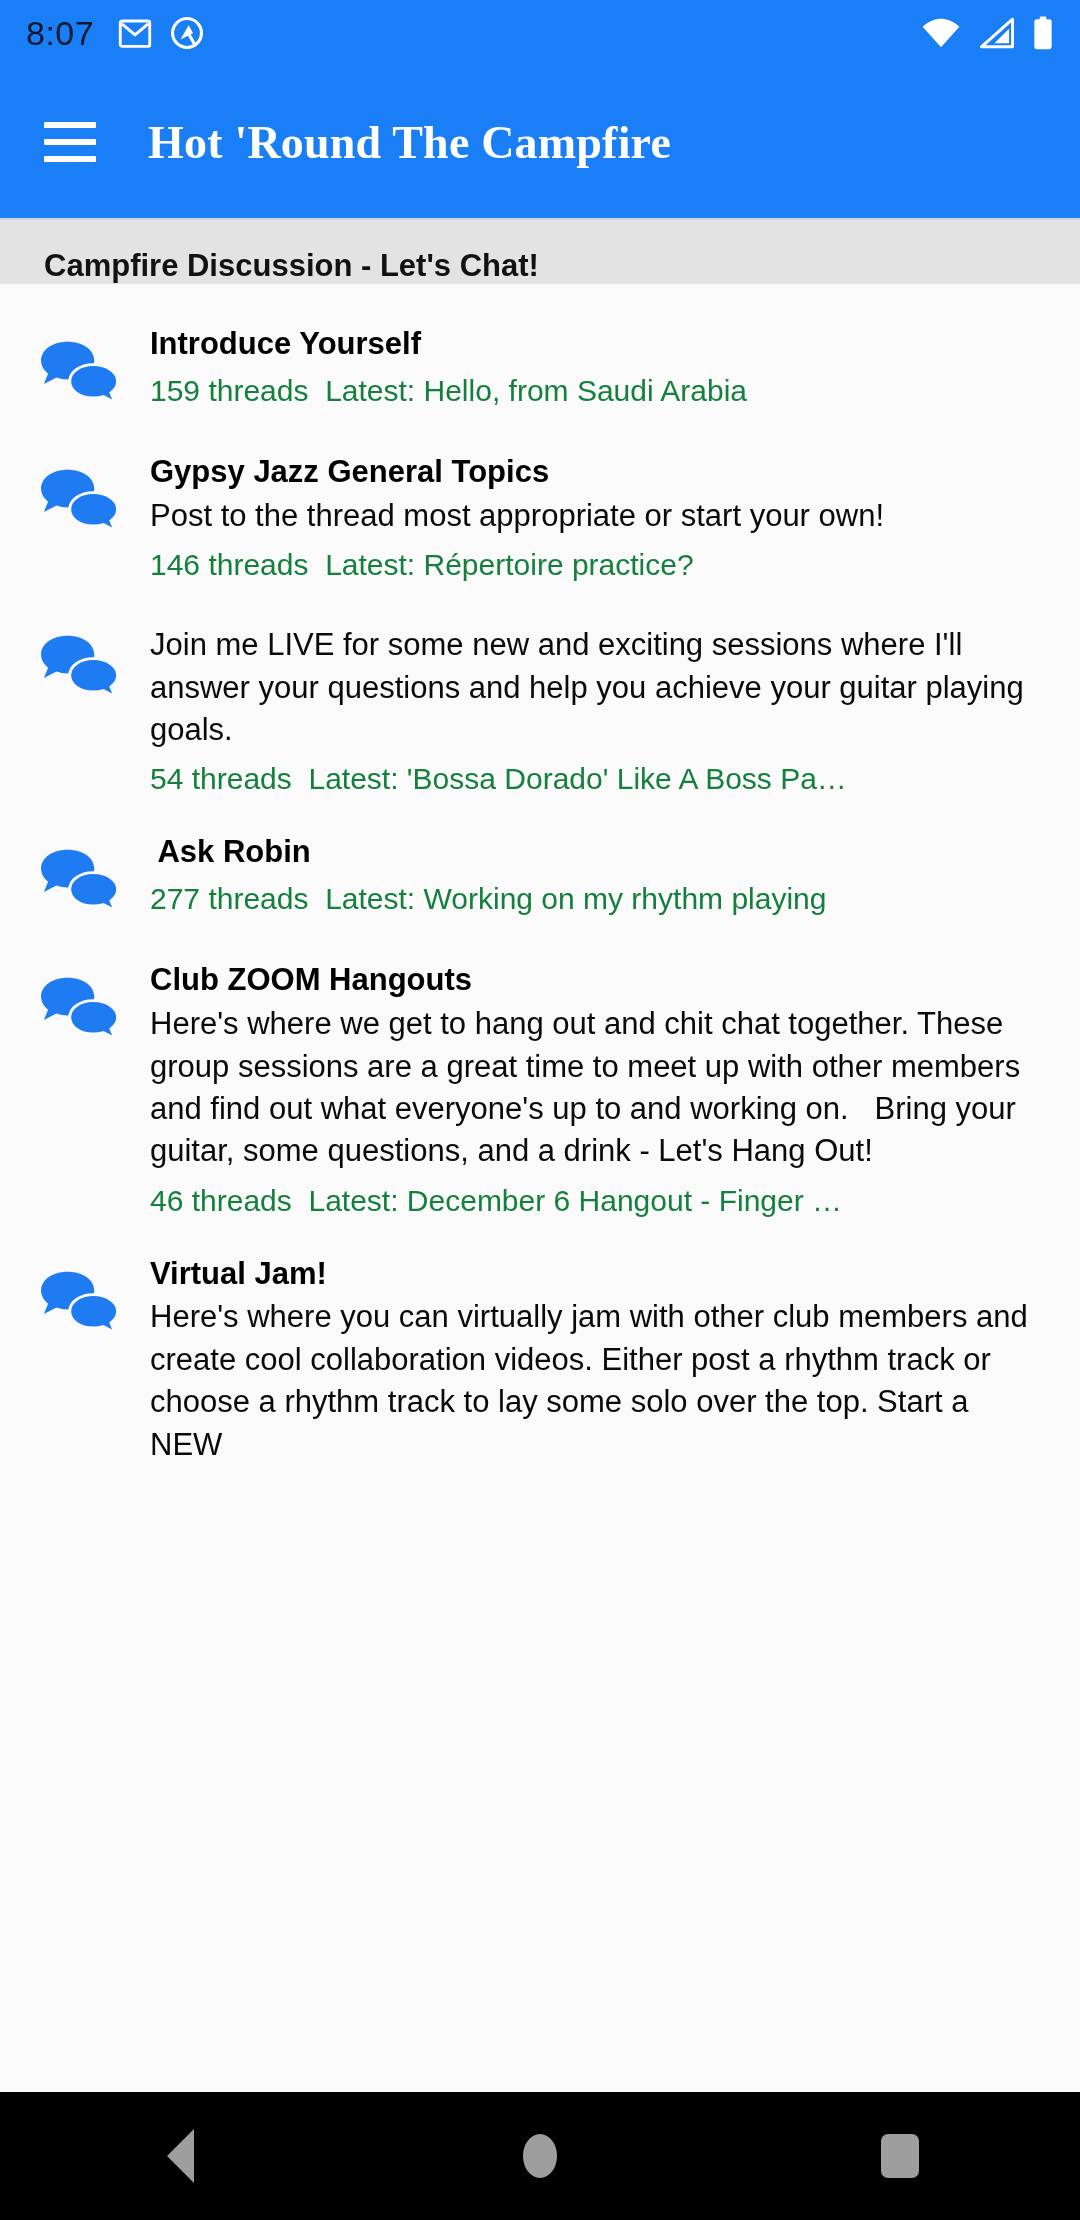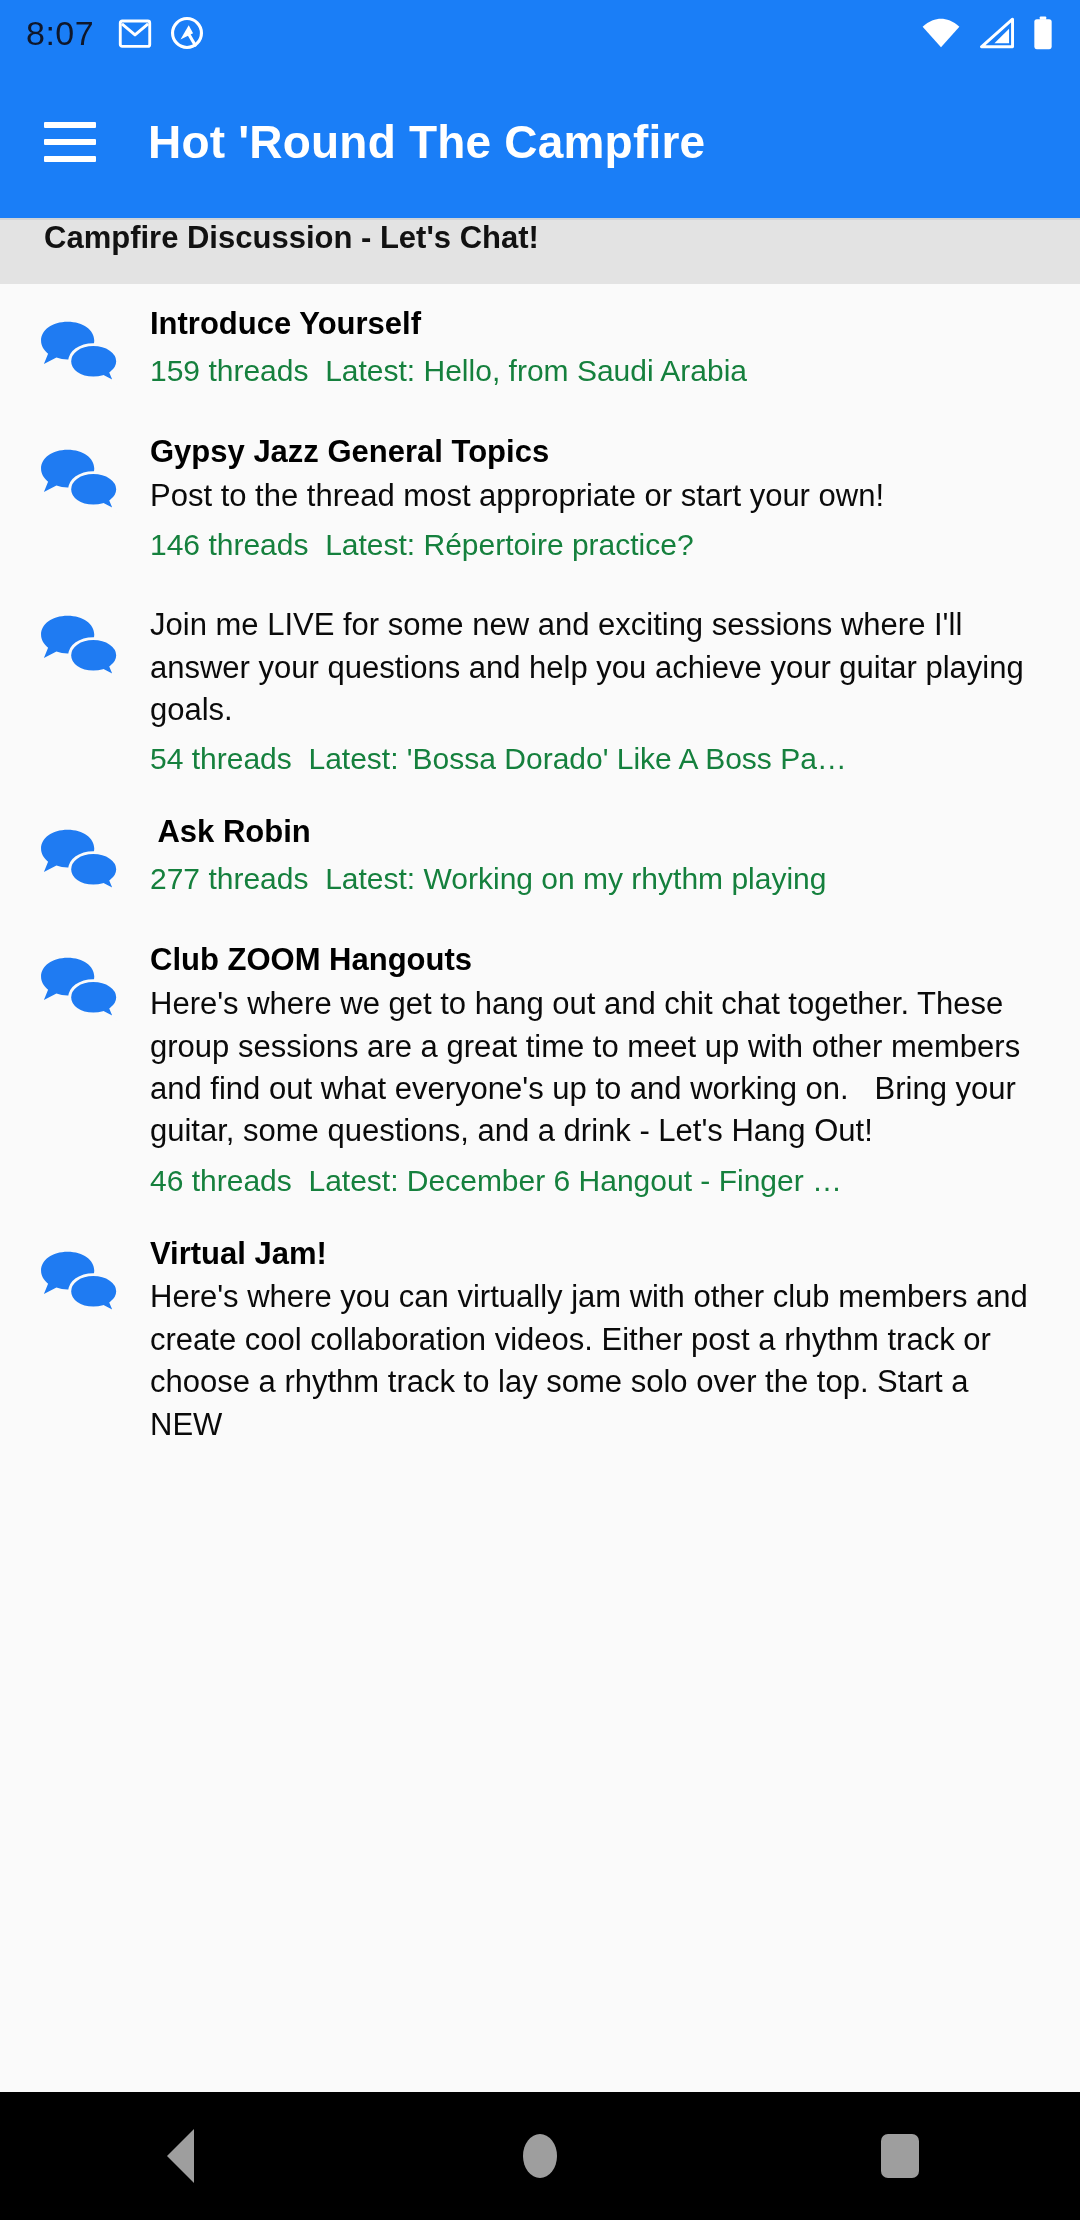--- a/index.html
+++ b/index.html
@@ -19,39 +19,39 @@
   }
   .sb-clock { font-size:34px; letter-spacing:0.5px; line-height:1; }
   .sb-left-icons { display:flex; align-items:center; gap:18px; margin-left:24px; }
   .sb-spacer { flex:1; }
   .sb-right-icons { display:flex; align-items:center; gap:16px; }
   .sb-ico { display:block; }
 
   
   .appbar {
     height:152px; background:#1a7ef7; color:#fff;
-    display:flex; align-items:center; padding-left:44px;
+    display:flex; align-items:center; padding-left:44px;font-family:Liberation Serif, serif;
   }
   .hamburger { width:52px; height:40px; display:flex; flex-direction:column;
                justify-content:space-between; cursor:pointer; flex:0 0 auto; }
   .hamburger span { display:block; height:6px; background:#fff; border-radius:1px; }
   .appbar-title {
     margin-left:52px; font-size:46px; font-weight:700;
     letter-spacing:0.2px; white-space:nowrap;
   }
 
   
   .section-header {
-    background:#e3e3e3; height:66px; display:flex; align-items:flex-start;
+    background:#e3e3e3; height:66px; display:flex; align-items:flex-end;
     padding-left:44px; border-top:2px solid #cfd4d8;
   }
   .section-header-text { font-size:31px; font-weight:700; color:#121212; }
 
   
-  .list { position:relative; background:#fafafa; padding-top:8px; }
+  .list { position:relative; background:#fafafa; padding-top:28px; }
   .list-item { display:flex; padding:14px 40px 22px 38px; background:#fafafa; }
   .li-icon { flex:0 0 104px; padding-top:12px; }
   .li-body { flex:1; min-width:0; padding-left:8px; }
   .li-title {
     font-size:31px; font-weight:700; color:#000; line-height:1.18;
     white-space:pre; margin-bottom:2px;
   }
   .li-desc {
     font-size:31px; color:#0a0a0a; line-height:1.37; margin-top:4px;
     white-space:pre-wrap;

